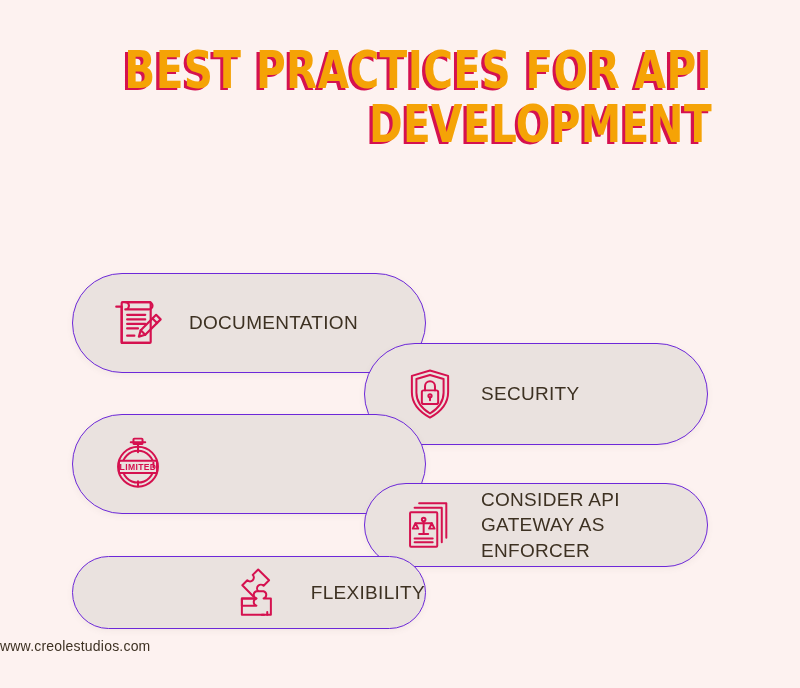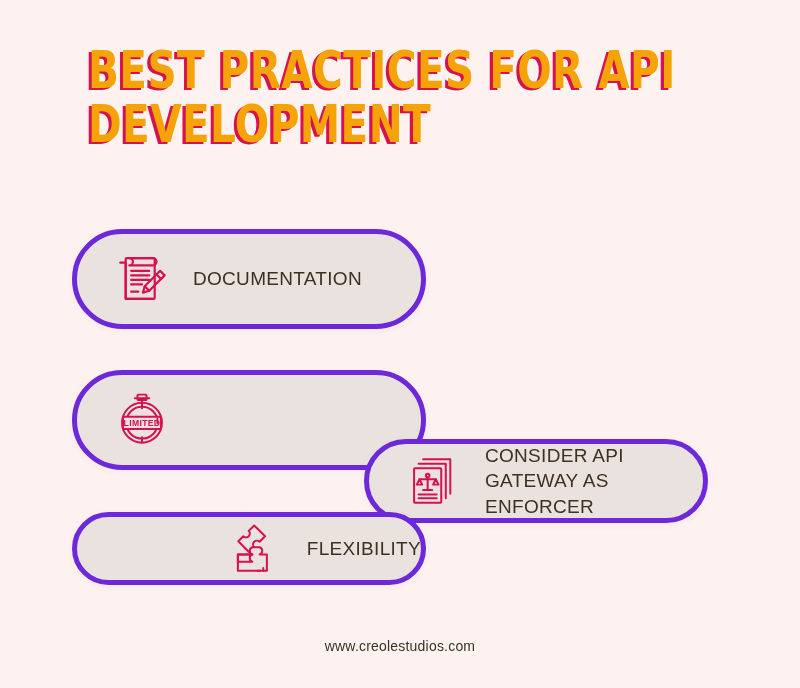--- a/index.html
+++ b/index.html
@@ -23,21 +23,21 @@
     background: #fdf2f0;
     overflow: hidden;
   }
 
   
   .title-block {
     position: absolute;
     top: 46px;
     left: 0;
     width: 800px;
-    text-align: left;
+    text-align: right;
     line-height: 0.93;
   }
   .title-line {
     display: block;
     font-family: "DejaVu Sans", sans-serif;
     font-weight: bold;
     font-size: 52px;
     letter-spacing: 0.5px;
     color: #f5a306;
     text-transform: uppercase;
@@ -47,26 +47,27 @@
     white-space: nowrap;
   }
   .title-line.second {
     margin-top: 6px;
   }
 
   
   .card {
     position: absolute;
     background: #eae2df;
-    border: 5px solid #6d28d9;
+    border: 1px solid #6d28d9;
     border-radius: 100px;
     display: flex;
     align-items: center;
     box-sizing: border-box;
     box-shadow: 0 2px 6px rgba(120, 95, 90, 0.07);
+    margin-top: 44px;
   }
   .card-icon {
     flex: 0 0 auto;
     width: 58px;
     height: 58px;
     margin-left: 36px;
     display: flex;
     align-items: center;
     justify-content: center;
   }
@@ -93,21 +94,21 @@
   #card-throttling    { left: 72px;  top: 370px; width: 354px; height: 100px; z-index: 3; }
   #card-gateway       { left: 364px; top: 439px; width: 344px; height: 84px; z-index: 4; }
   #card-flexibility   { left: 72px;  top: 512px; width: 354px; height: 73px; z-index: 5; justify-content: flex-end; }
 
   
   .footer-url {
     position: absolute;
     top: 638px;
     left: 0;
     width: 800px;
-    text-align: center;
+    text-align: left;
     font-family: "Liberation Sans", sans-serif;
     font-size: 14px;
     color: #3d3122;
     letter-spacing: 0.2px;
   }
 </style>
 </head>
 <body>
 
 <div class="poster">
@@ -129,20 +130,33 @@
         <line x1="20" y1="38" x2="32" y2="38"></line>
         <line x1="20" y1="46" x2="28" y2="46"></line>
         <path d="M52 23 l5 5 -17 17 -7 2 2 -7 z"></path>
         <line x1="48" y1="27" x2="53" y2="32"></line>
         <line x1="35" y1="40" x2="40" y2="45"></line>
       </svg>
     </div>
     <div class="card-label">DOCUMENTATION</div>
   </div>
 
+  <div class="card" id="card-security">
+    <div class="card-icon">
+      <svg viewBox="0 0 64 64" fill="none" stroke="#d5114f" stroke-width="2.2" stroke-linecap="round" stroke-linejoin="round">
+        <path d="M32 6 L52 12 v18 c0 13 -9 22 -20 28 C21 52 12 43 12 30 V12 z"></path>
+        <path d="M32 11 L47 15.5 v15 c0 10.5 -7 18 -15 23 -8 -5 -15 -12.5 -15 -23 v-15 z"></path>
+        <rect x="23" y="28" width="18" height="15" rx="2"></rect>
+        <path d="M26.5 28 v-4.5 a5.5 5.5 0 0 1 11 0 V28"></path>
+        <circle cx="32" cy="34" r="1.8"></circle>
+        <line x1="32" y1="35.5" x2="32" y2="39"></line>
+      </svg>
+    </div>
+    <div class="card-label">SECURITY</div>
+  </div>
 
   <div class="card" id="card-throttling">
     <div class="card-icon">
       <svg viewBox="0 0 64 64" fill="none" stroke="#d5114f" stroke-width="2.2" stroke-linecap="round" stroke-linejoin="round">
         <circle cx="32" cy="35" r="22"></circle>
         <circle cx="32" cy="35" r="17.5"></circle>
         <rect x="27" y="4" width="10" height="6" rx="1"></rect>
         <line x1="32" y1="10" x2="32" y2="13.5"></line>
         <line x1="24" y1="8" x2="40" y2="8"></line>
         <line x1="32" y1="13.5" x2="32" y2="19"></line>

